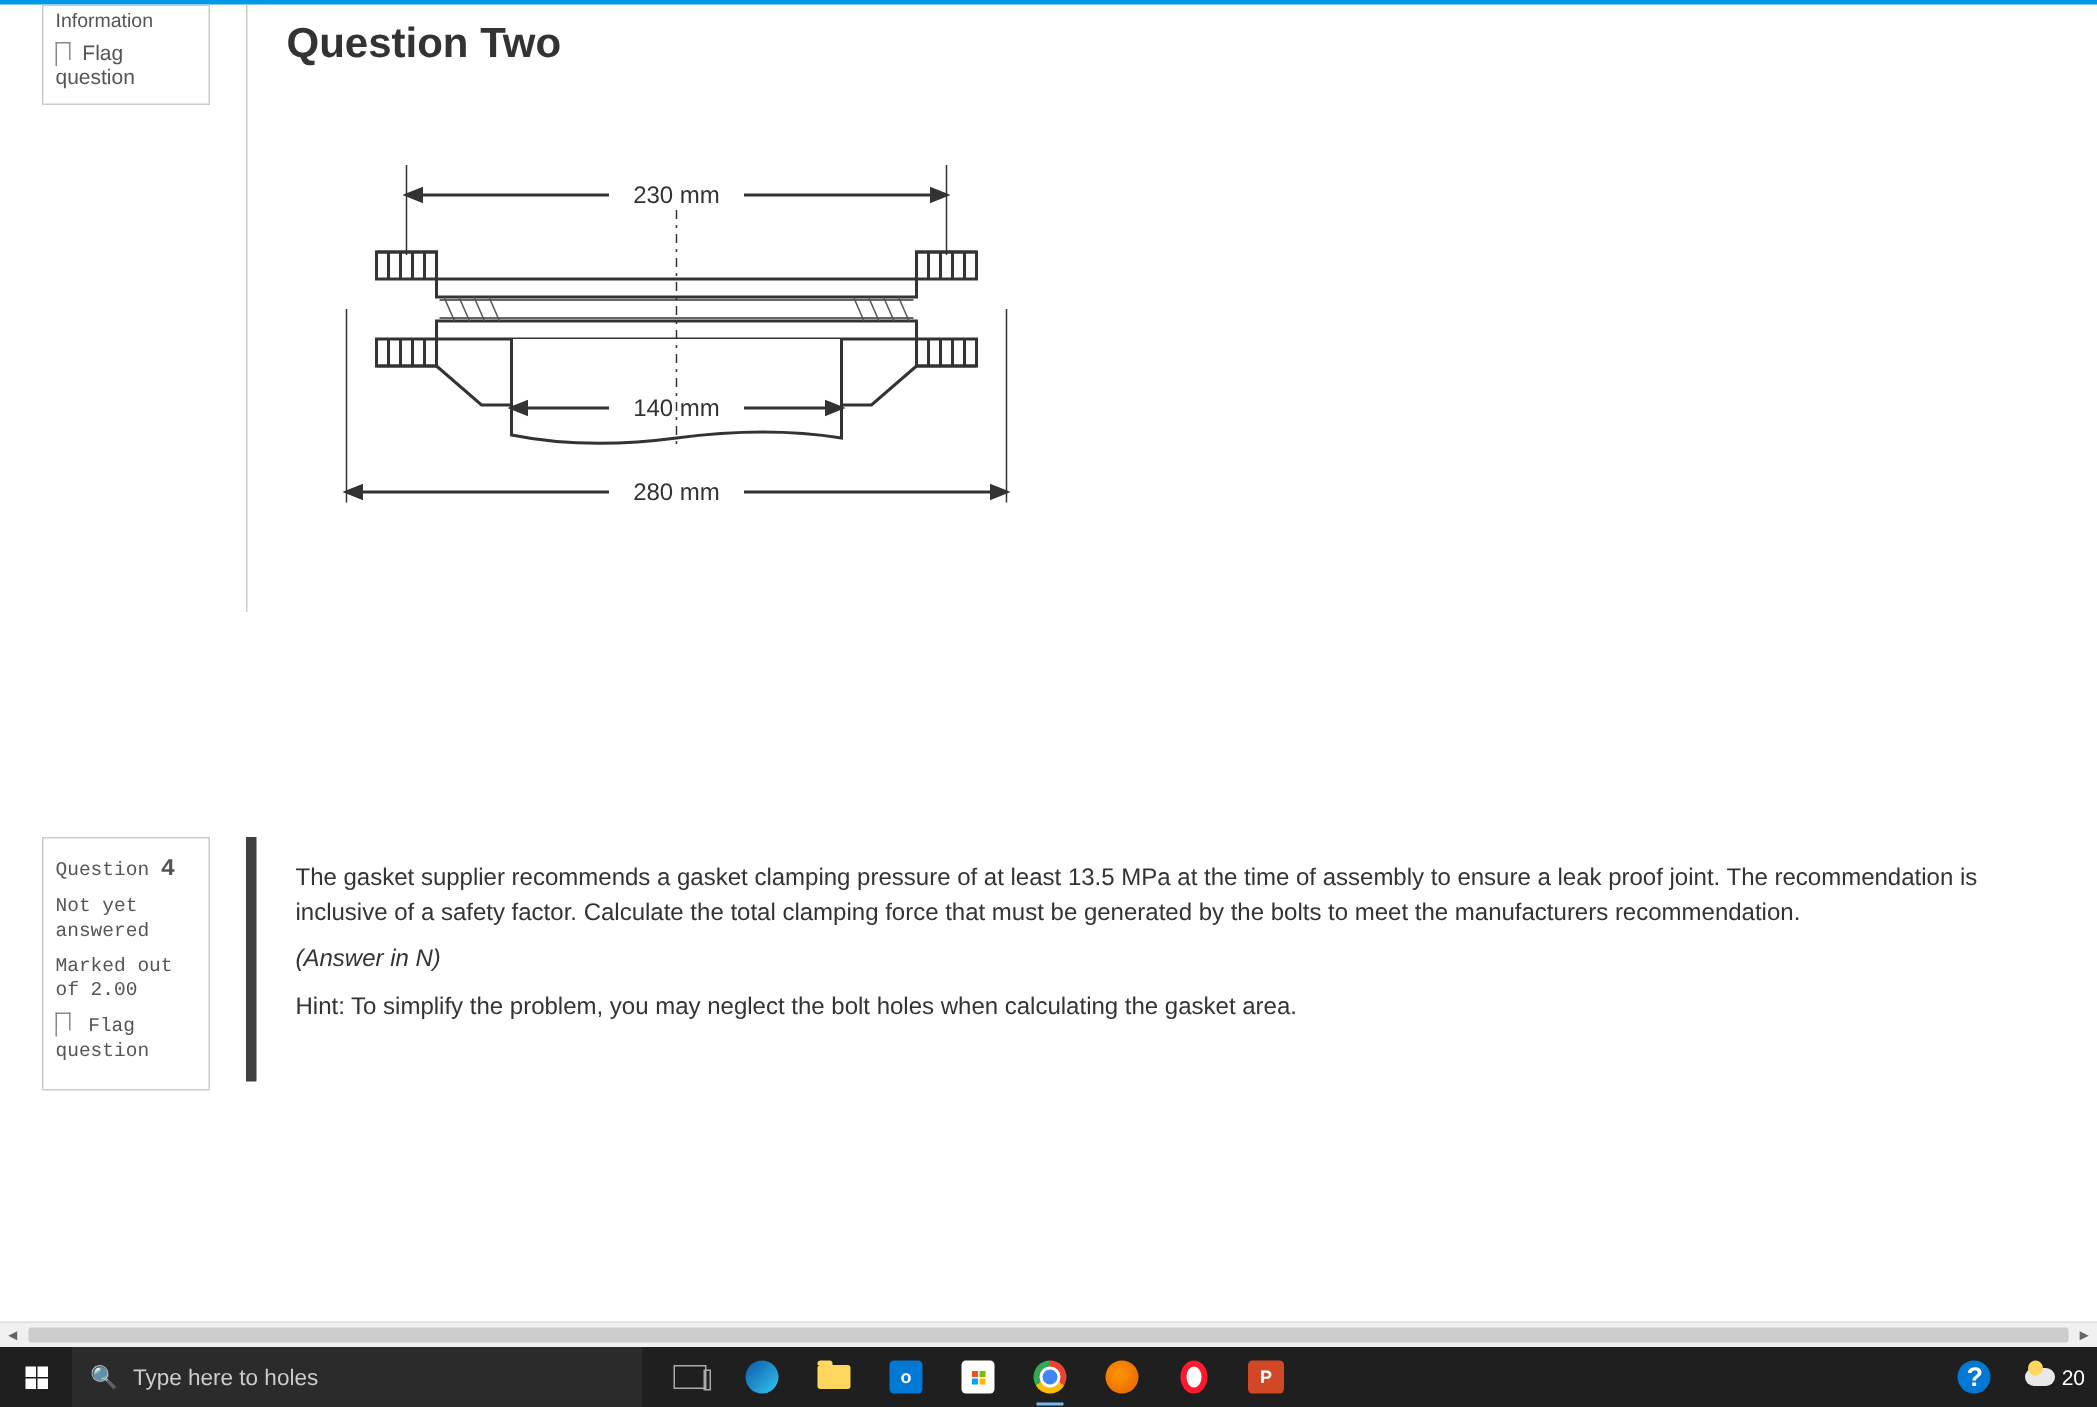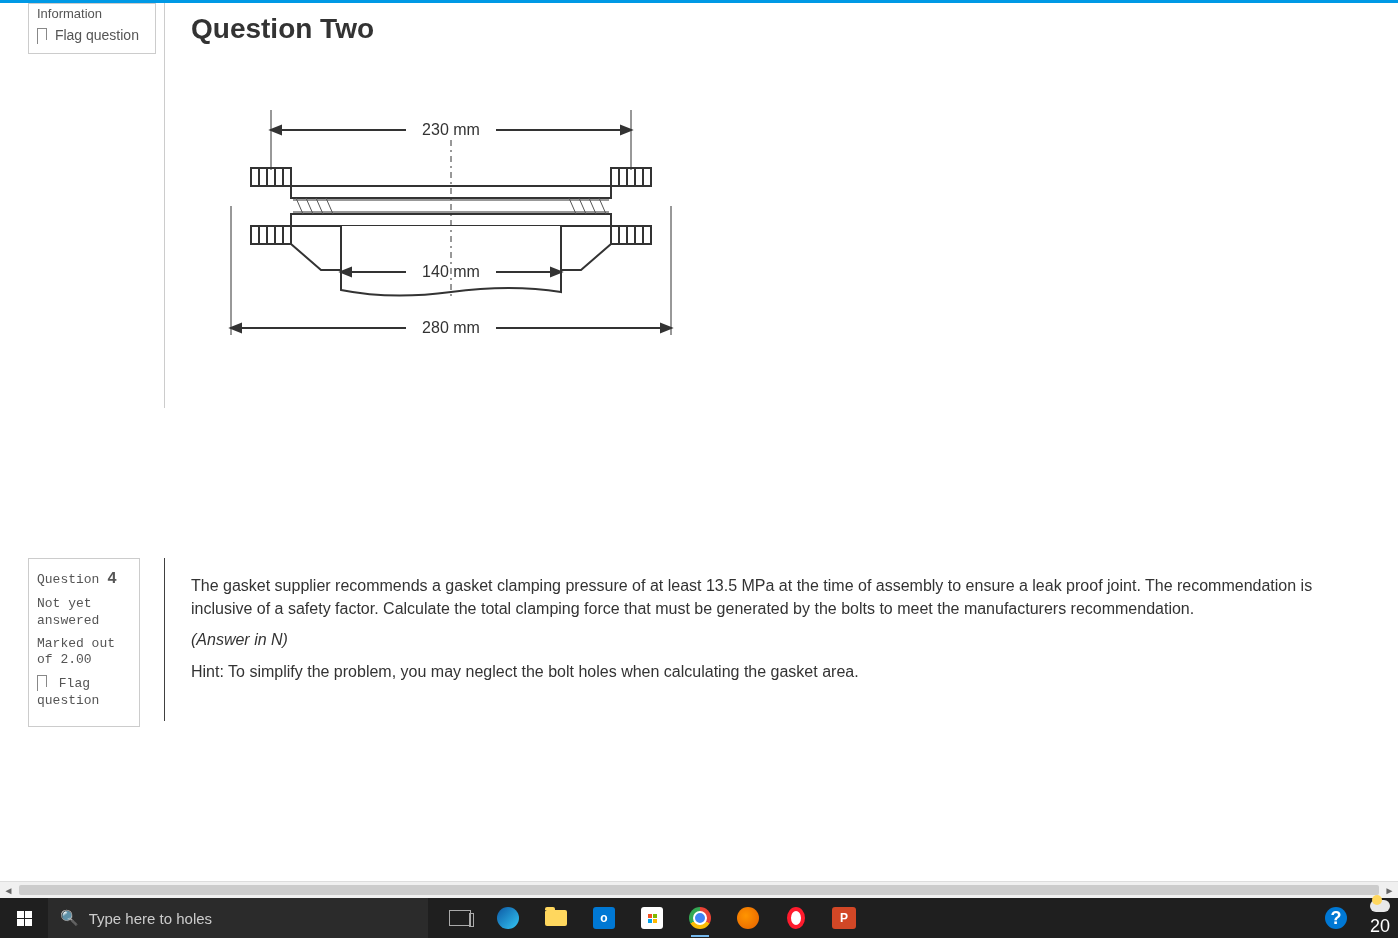--- a/index.html
+++ b/index.html
@@ -1,34 +1,34 @@
 <!DOCTYPE html>
 <html><head>
 <meta charset="utf-8">
 <style>
 * { box-sizing: border-box; margin: 0; padding: 0; }
 body { font-family: "Segoe UI", Arial, sans-serif; font-size: 14px; color: #333; background: #fff; width: 1398px; height: 938px; overflow: hidden; position: relative; }
 .topbar { position: absolute; top: 0; left: 0; right: 0; height: 3px; background: #0099e5; }
 .content { position: absolute; top: 3px; left: 0; right: 0; bottom: 40px; overflow: hidden; }
-.info-block { position: absolute; left: 28px; top: 0; width: 128px; border: 1px solid #ccc; padding: 0; }
+.info-block { position: absolute; left: 28px; top: 0; width: 112px; border: 1px solid #ccc; padding: 0; }
 .info-block .info-label { padding: 2px 8px 4px 8px; font-size: 13px; color: #555; }
 .info-block .flag { padding: 2px 8px 10px 8px; font-size: 14px; color: #555; }
 .flag-icon { display: inline-block; width: 10px; height: 12px; border: 1px solid #888; border-bottom: none; position: relative; margin-right: 4px; }
 .flag-icon::after { content: ""; position: absolute; left: -1px; bottom: -4px; width: 1px; height: 4px; background: #888; }
 .question-block { position: absolute; left: 164px; top: 0; right: 10px; border-left: 1px solid #ccc; padding: 10px 20px 30px 26px; }
 .question-title { font-size: 28px; font-weight: 700; color: #333; margin-bottom: 15px; }
 .diagram { width: 520px; height: 300px; position: relative; margin-bottom: 18px; }
 .diagram svg { width: 100%; height: 100%; }
 .body-text { font-size: 16px; line-height: 1.45; color: #333; margin-bottom: 8px; }
 .italic { font-style: italic; }
 .q4-info { position: absolute; left: 28px; top: 555px; width: 112px; border: 1px solid #ccc; padding: 10px 8px; }
 .q4-info .row { font-size: 13px; color: #555; margin-bottom: 6px; line-height: 1.3; font-family: Liberation Mono, monospace; }
 .q4-info .qn { font-size: 13px; }
 .q4-info .qn b { font-size: 16px; }
-.q4-content { position: absolute; left: 164px; top: 555px; right: 10px; border-left: 1px solid #404040; padding: 16px 20px 30px 26px; }
+.q4-content { position: absolute; left: 164px; top: 555px; right: 10px; border-left: 7px solid #404040; padding: 16px 20px 30px 26px; }
 .answer-row { margin-top: 58px; }
 .answer-input { width: 90px; height: 28px; border: 1px solid #888; margin-left: 4px; font-size: 14px; padding: 2px 4px; }
 .hscroll { position: absolute; left: 0; right: 0; bottom: 40px; height: 17px; background: #f0f0f0; border-top: 1px solid #ddd; display: flex; align-items: center; }
 .hscroll .arrow { width: 17px; height: 17px; background: #f0f0f0; color: #666; text-align: center; line-height: 17px; font-size: 10px; }
 .hscroll .thumb { flex: 1; height: 10px; background: #ccc; margin: 0 2px; border-radius: 2px; }
 .taskbar { position: absolute; left: 0; right: 0; bottom: 0; height: 40px; background: #1f1f1f; display: flex; align-items: center; color: #fff; }
 .taskbar .start { width: 48px; text-align: center; font-size: 16px; }
 .taskbar .search { display: flex; align-items: center; height: 40px; width: 380px; background: #2b2b2b; padding: 0 12px; color: #ccc; font-size: 15px; }
 .taskbar .search .mag { margin-right: 10px; font-size: 15px; }
 .taskbar .icons { display: flex; align-items: center; height: 40px; margin-left: 12px; gap: 8px; }
@@ -45,21 +45,21 @@
 .outlook { width: 22px; height: 22px; background: #0078d4; border-radius: 3px; color: #fff; display: flex; align-items: center; justify-content: center; font-size: 12px; font-weight: bold; }
 .store { width: 22px; height: 22px; background: #fff; border-radius: 3px; display: flex; align-items: center; justify-content: center; }
 .store-inner { display: grid; grid-template-columns: 4px 4px; grid-template-rows: 4px 4px; gap: 1px; }
 .store-inner span:nth-child(1){background:#f25022}.store-inner span:nth-child(2){background:#7fba00}.store-inner span:nth-child(3){background:#00a4ef}.store-inner span:nth-child(4){background:#ffb900}
 .chrome { background: conic-gradient(#ea4335 0 120deg,#fbbc05 120deg 240deg,#34a853 240deg); position: relative; }
 .chrome::after { content: ""; position: absolute; width: 10px; height: 10px; border-radius: 50%; background: #4285f4; border: 2px solid #fff; }
 .firefox { background: radial-gradient(circle at 40% 40%, #ff9500, #e66000); }
 .opera { background: #fff; border: 4px solid #ff1b2d; width: 18px; height: 22px; border-radius: 50%; }
 .pp { width: 24px; height: 22px; background: #d24726; border-radius: 3px; color: #fff; display: flex; align-items: center; justify-content: center; font-size: 12px; font-weight: bold; }
 .help { width: 22px; height: 22px; border-radius: 50%; background: #0078d4; color: #fff; display: flex; align-items: center; justify-content: center; font-weight: bold; }
-.weather { display: flex; align-items: center; gap: 4px; font-size: 18px; flex-direction: column; }
+.weather { display: flex; align-items: center; gap: 4px; font-size: 14px; }
 .cloud { width: 20px; height: 12px; background: #e8e8e8; border-radius: 10px; position: relative; }
 .cloud::before { content: ""; position: absolute; left: 2px; top: -5px; width: 10px; height: 10px; background: #ffd75e; border-radius: 50%; }
 .underline-row { display:flex; gap:4px; margin-top:2px; }
 .underline-row span { height:2px; }
 </style>
 </head>
 <body>
 
 <div class="topbar"></div>
 

